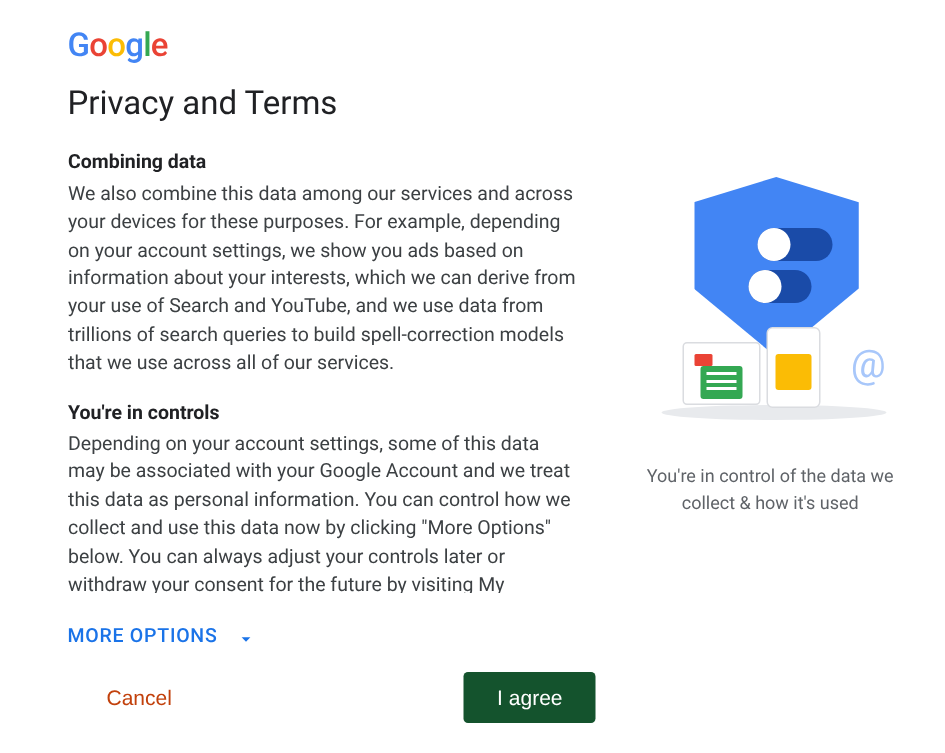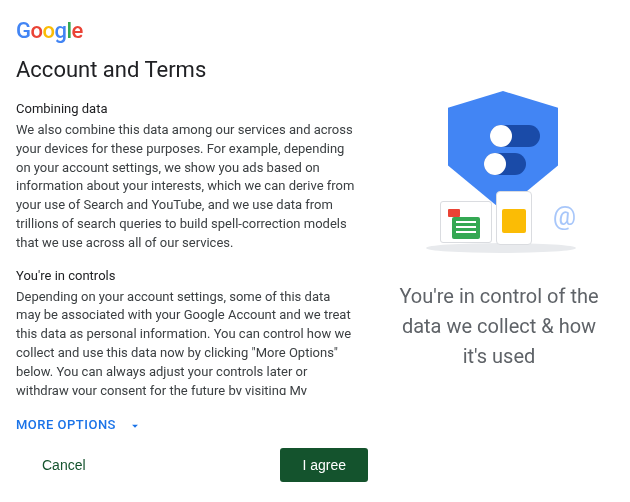--- a/index.html
+++ b/index.html
@@ -7,21 +7,21 @@
     font-family: Roboto, Arial, sans-serif;
     background: #fff;
     width: 630px;
     height: 502px;
     overflow: hidden;
     color: #202124;
   }
   .container {
     display: flex;
     height: 100%;
-    padding: 18px 0 18px 16px;
+    padding: 18px 0 18px 45px;
   }
   .left {
     flex: 0 0 352px;
     display: flex;
     flex-direction: column;
   }
   .logo {
     font-size: 22px;
     font-weight: 500;
     letter-spacing: -0.5px;
@@ -50,21 +50,21 @@
   }
   .scroll::-webkit-scrollbar { width: 12px; }
   .scroll::-webkit-scrollbar-track { background: #f1f1f1; }
   .scroll::-webkit-scrollbar-thumb { background: #c1c1c1; }
   .scroll::-webkit-scrollbar-button {
     background: #f1f1f1;
     height: 12px;
     display: block;
   }
   .section-h {
-    font-weight: 400;
+    font-weight: 700;
     font-size: 13px;
     color: #202124;
     margin-bottom: 2px;
   }
   .para { margin-bottom: 14px; }
   .more-options {
     display: flex;
     align-items: center;
     gap: 12px;
     color: #1a73e8;
@@ -78,21 +78,21 @@
     width: 12px; height: 12px;
     display: inline-block;
   }
   .actions {
     display: flex;
     justify-content: space-between;
     align-items: center;
     padding: 6px 0 2px;
   }
   .cancel {
-    color: #14532d;
+    color: #c2410c;
     font-size: 14px;
     font-weight: 500;
     background: none;
     border: none;
     padding: 8px 26px;
     cursor: pointer;
   }
   .agree {
     background: #14532d;
     color: #fff;
@@ -191,35 +191,35 @@
   }
   .shadow {
     position: absolute;
     bottom: 8px; left: 12px;
     width: 150px; height: 10px;
     background: #e8eaed;
     border-radius: 50%;
   }
   .caption {
     text-align: center;
-    font-size: 20px;
+    font-size: 12px;
     color: #5f6368;
     line-height: 1.5;
     max-width: 210px;
   }
 </style>
 </head>
 <body>
 
 <div class="container">
   <div class="left">
     <div class="logo">
       <span class="g1">G</span><span class="o1">o</span><span class="o2">o</span><span class="g2">g</span><span class="l">l</span><span class="e">e</span>
     </div>
-    <div class="title">Account and Terms</div>
+    <div class="title">Privacy and Terms</div>
 
     <div class="scroll">
       <div class="section-h">Combining data</div>
       <div class="para">We also combine this data among our services and across your devices for these purposes. For example, depending on your account settings, we show you ads based on information about your interests, which we can derive from your use of Search and YouTube, and we use data from trillions of search queries to build spell-correction models that we use across all of our services.</div>
 
       <div class="section-h">You're in controls</div>
       <div class="para">Depending on your account settings, some of this data may be associated with your Google Account and we treat this data as personal information. You can control how we collect and use this data now by clicking "More Options" below. You can always adjust your controls later or withdraw your consent for the future by visiting My Account (myaccount.google.com).</div>
     </div>
 
     <div class="more-options">

